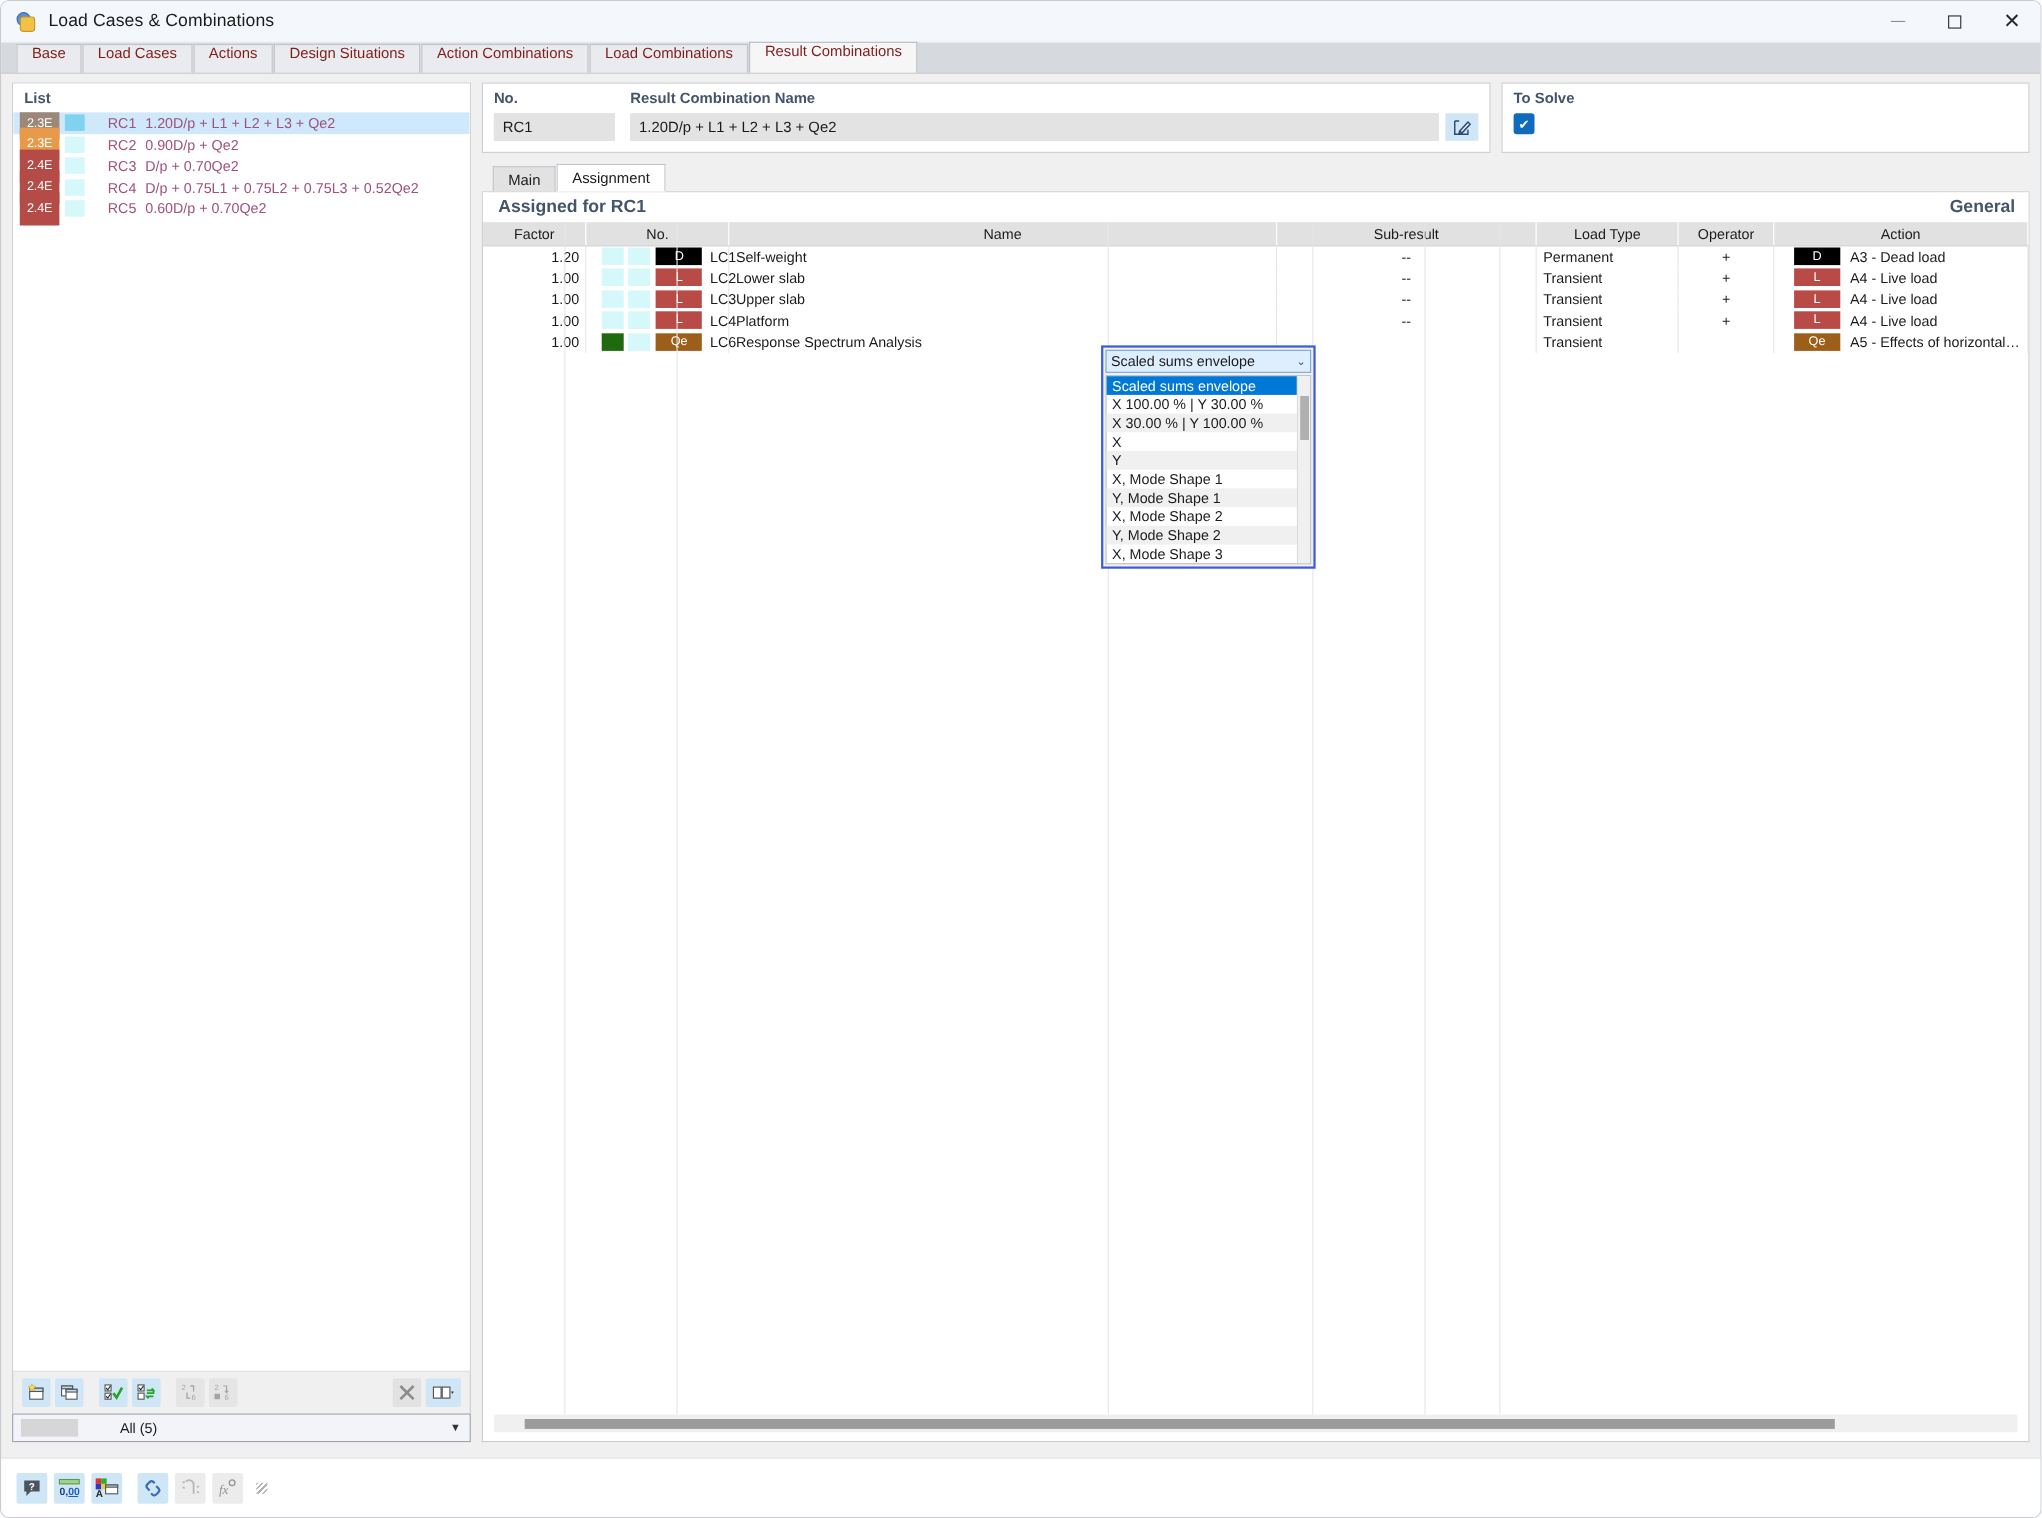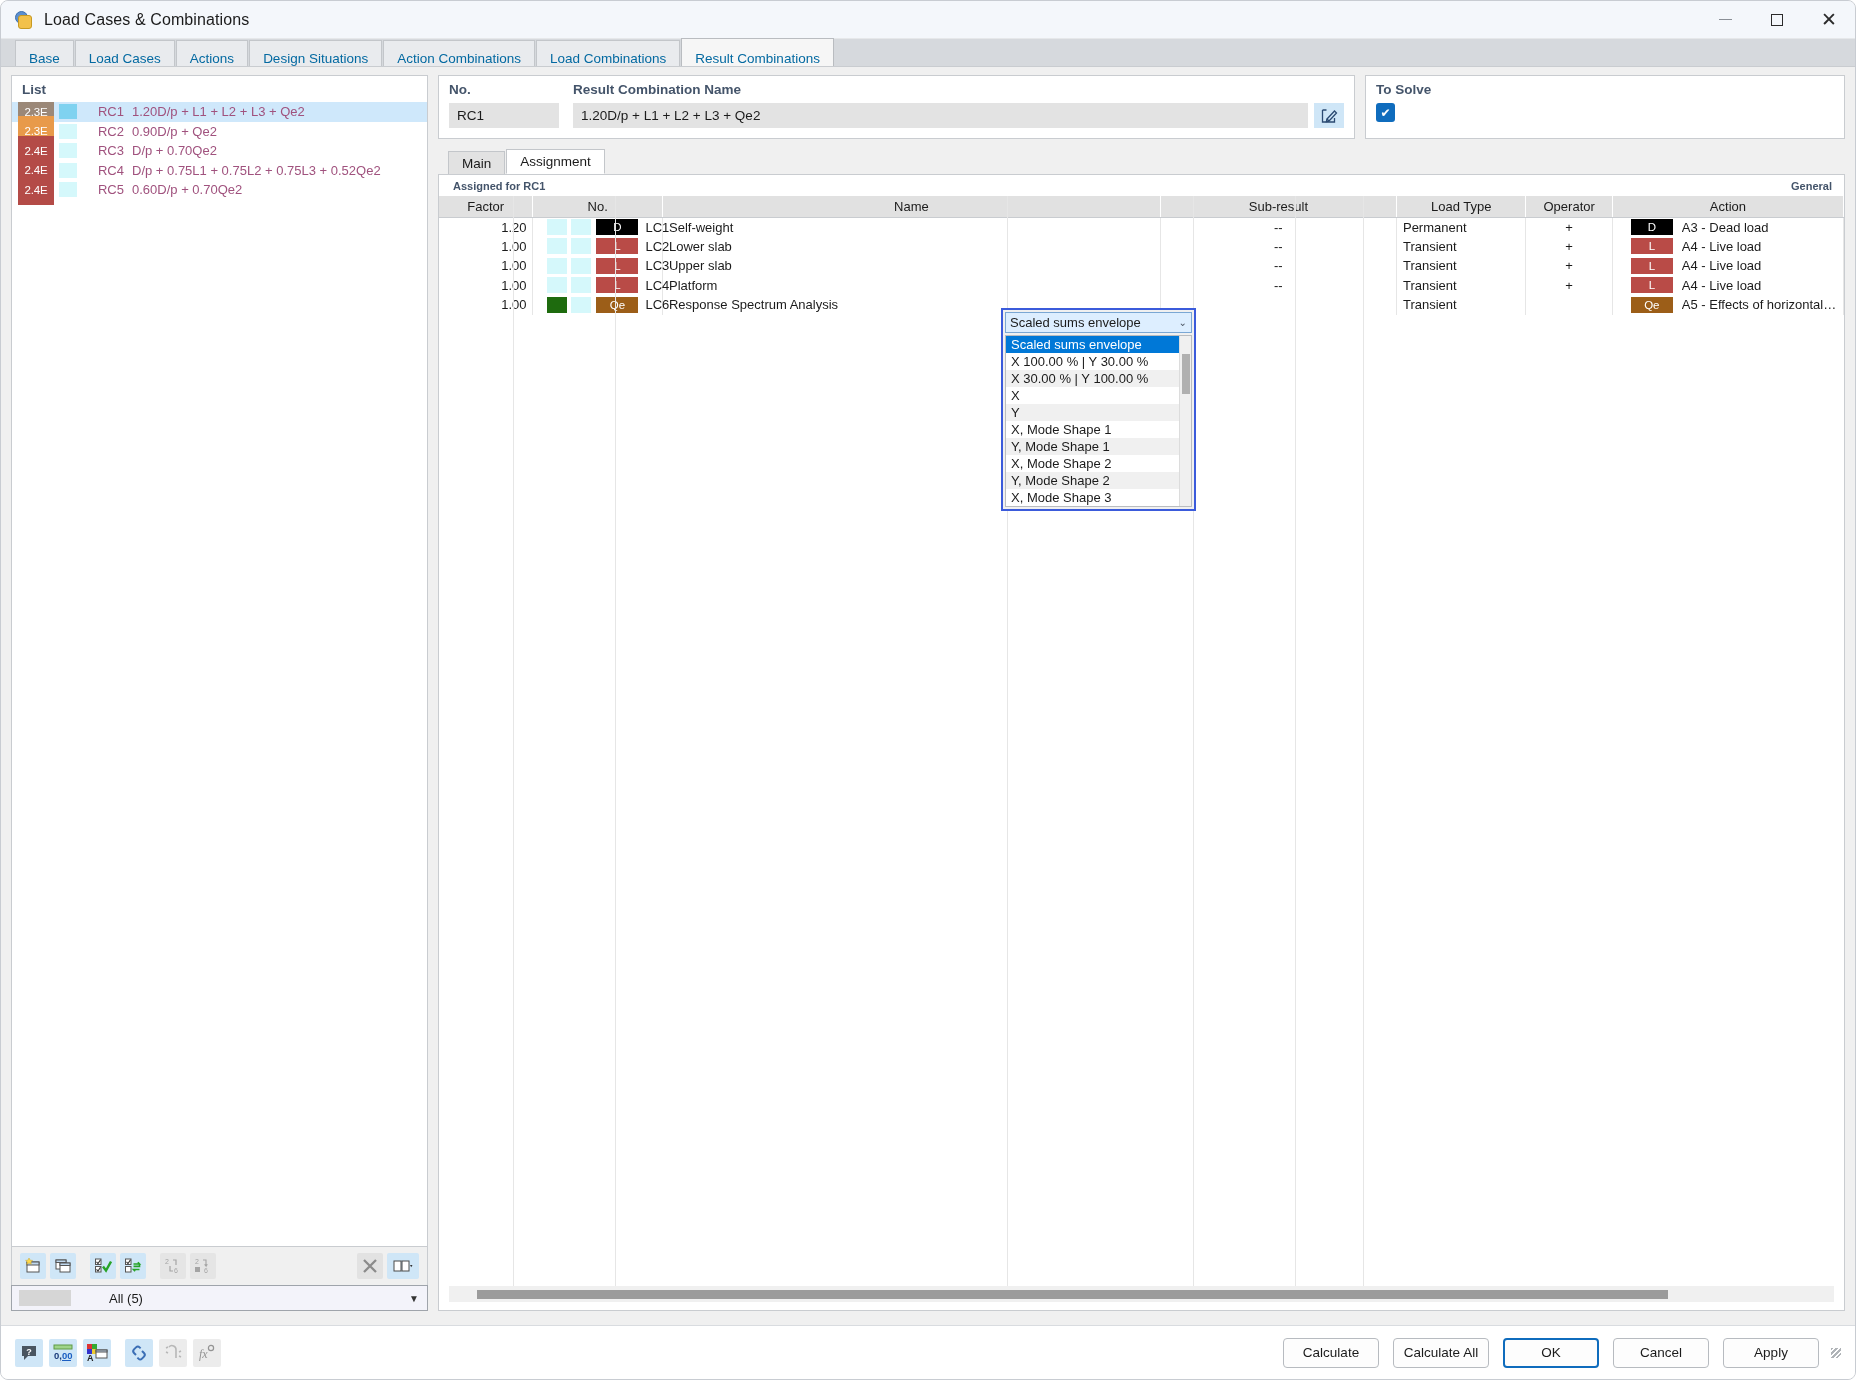--- a/index.html
+++ b/index.html
@@ -57,22 +57,22 @@
   
   .tabstrip {
     height: 28px; flex: 0 0 28px;
     background: #d6d9dd;
     display: flex; align-items: flex-end;
     padding-left: 14px;
     border-bottom: 1px solid #c9ccd0;
   }
   .tab {
     height: 26px; padding: 0 13px;
-    display: flex; align-items: flex-end;
-    font-size: 13.5px; color: #0369a1;
+    display: flex; align-items: flex-start;
+    font-size: 13.5px; color: #7f1d1d;
     background: #e9ebee;
     border: 1px solid #c3c6ca; border-bottom: none;
     margin-right: 1px;
   }
   .tab.active {
     background: #f6f6f6;
     height: 28px;
     border-color: #b9bcc0;
     position: relative; z-index: 2;
   }
@@ -186,21 +186,21 @@
   .assign-panel {
     flex: 1 1 auto; min-height: 0;
     border: 1px solid #c9ccd0; border-top: none;
     background: #fff;
     display: flex; flex-direction: column;
     position: relative;
   }
   .assign-head {
     display: flex; align-items: center;
     padding: 5px 12px 4px 14px;
-    font-size: 11px; font-weight: bold; color: #44546a;
+    font-size: 16px; font-weight: bold; color: #44546a;
     background: #fff;
     gap: 18px;
   }
   .assign-head .right { margin-left: auto; }
 
   table.grid { border-collapse: collapse; width: 100%; table-layout: fixed; font-size: 13px; }
   table.grid th {
     background: #e1e1e1; color: #1b1b1b; font-weight: normal;
     height: 21px; border-right: 1px solid #ffffff; border-bottom: 1px solid #c9ccd0;
     text-align: center; font-size: 13px;
@@ -705,23 +705,16 @@
         <path d="M3 5 l2 -1 M3 9 l2 1 M16 13 l2 1 M16 9 l2 -1" stroke="#9a9a9a" stroke-width="1.4"></path>
       </svg>
     </div>
     <div class="fbtn dis">
       <svg width="20" height="20" viewBox="0 0 20 20">
         <text x="2" y="15" font-size="12" fill="#666" font-family="Liberation Serif" font-style="italic">fx</text>
         <circle cx="14" cy="5" r="2.6" fill="none" stroke="#666" stroke-width="1.2"></circle>
       </svg>
     </div>
 
-    <div class="dlgbtns">
-      <div class="dbtn">Calculate</div>
-      <div class="dbtn">Calculate All</div>
-      <div class="dbtn primary">OK</div>
-      <div class="dbtn">Cancel</div>
-      <div class="dbtn">Apply</div>
-    </div>
     <div class="grip"></div>
   </div>
 
 </div>
 
 </body></html>

